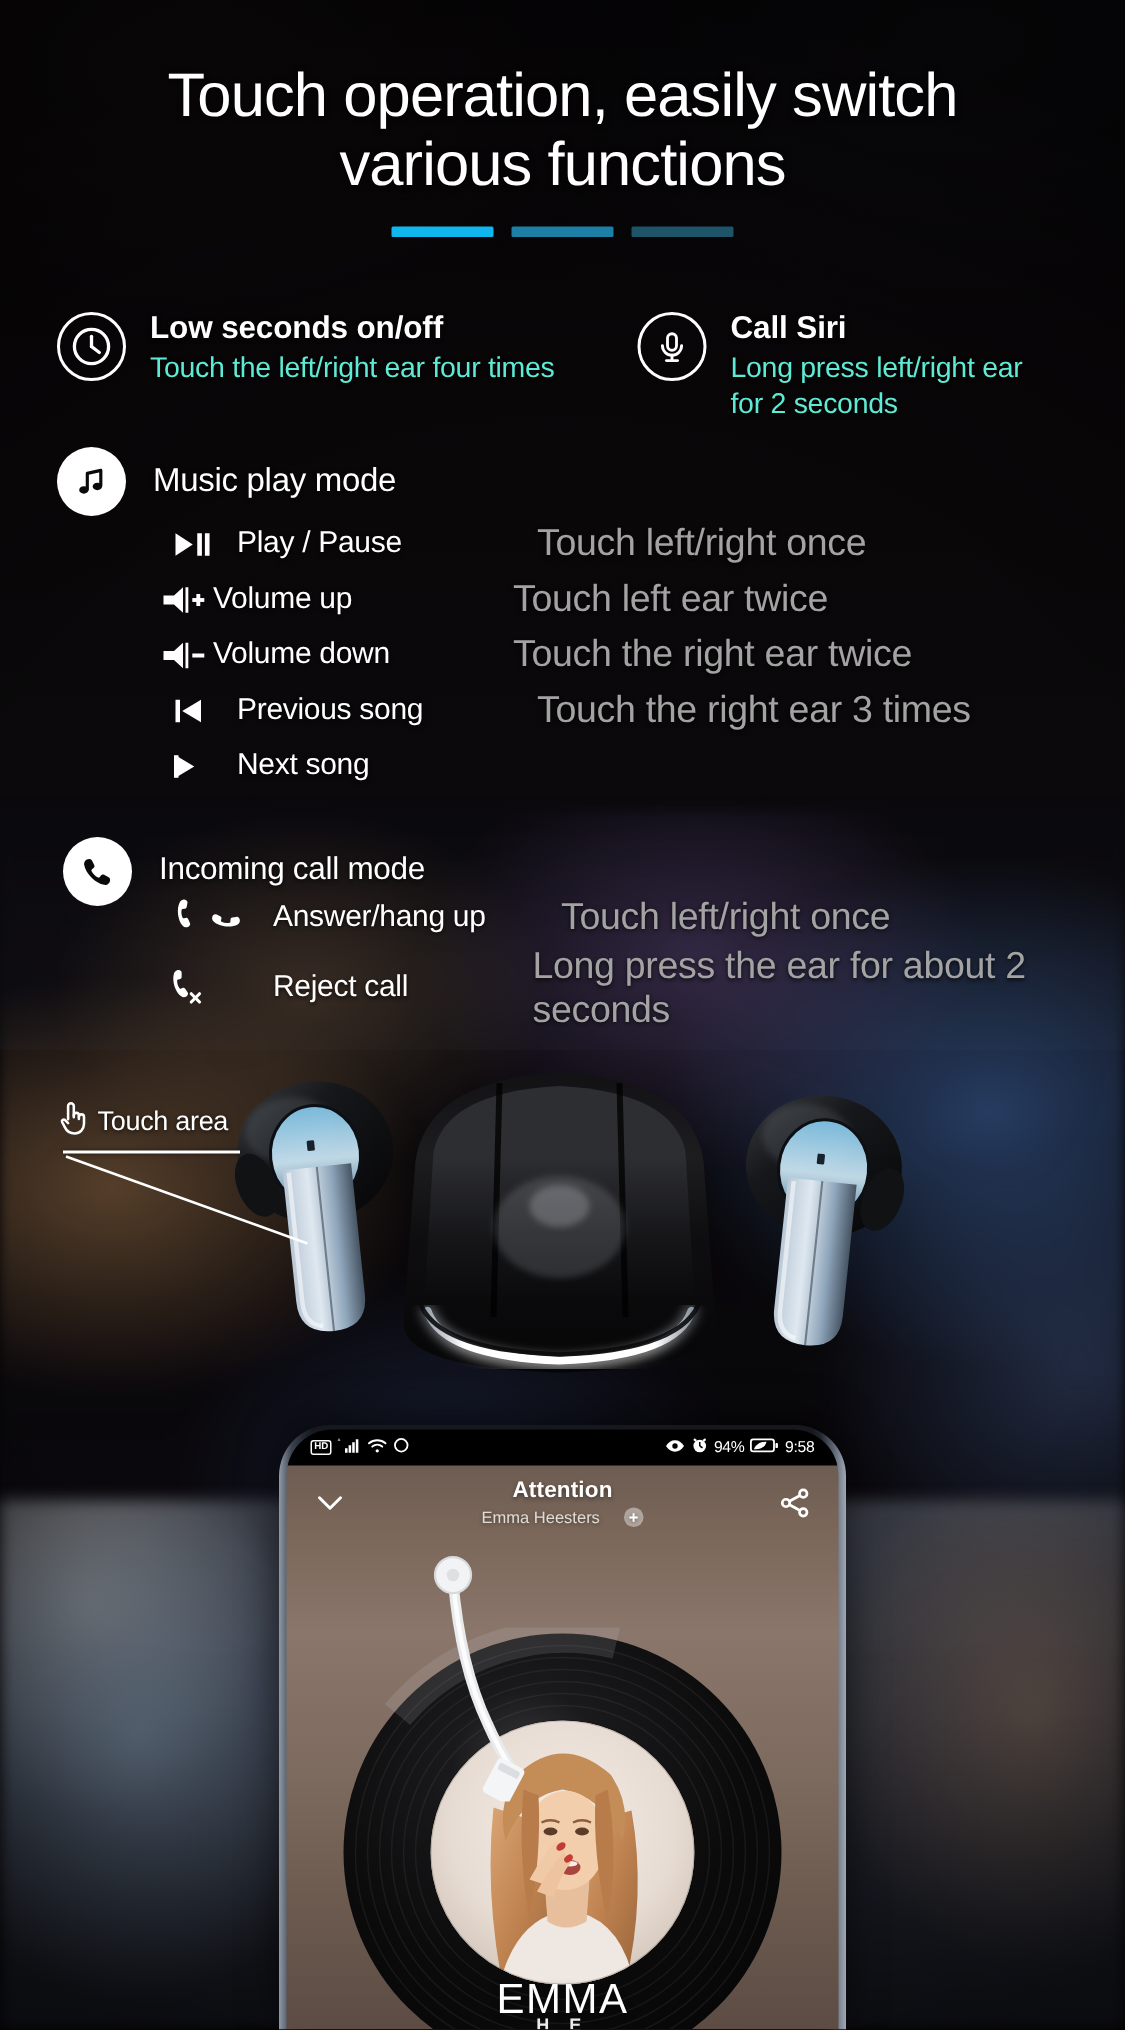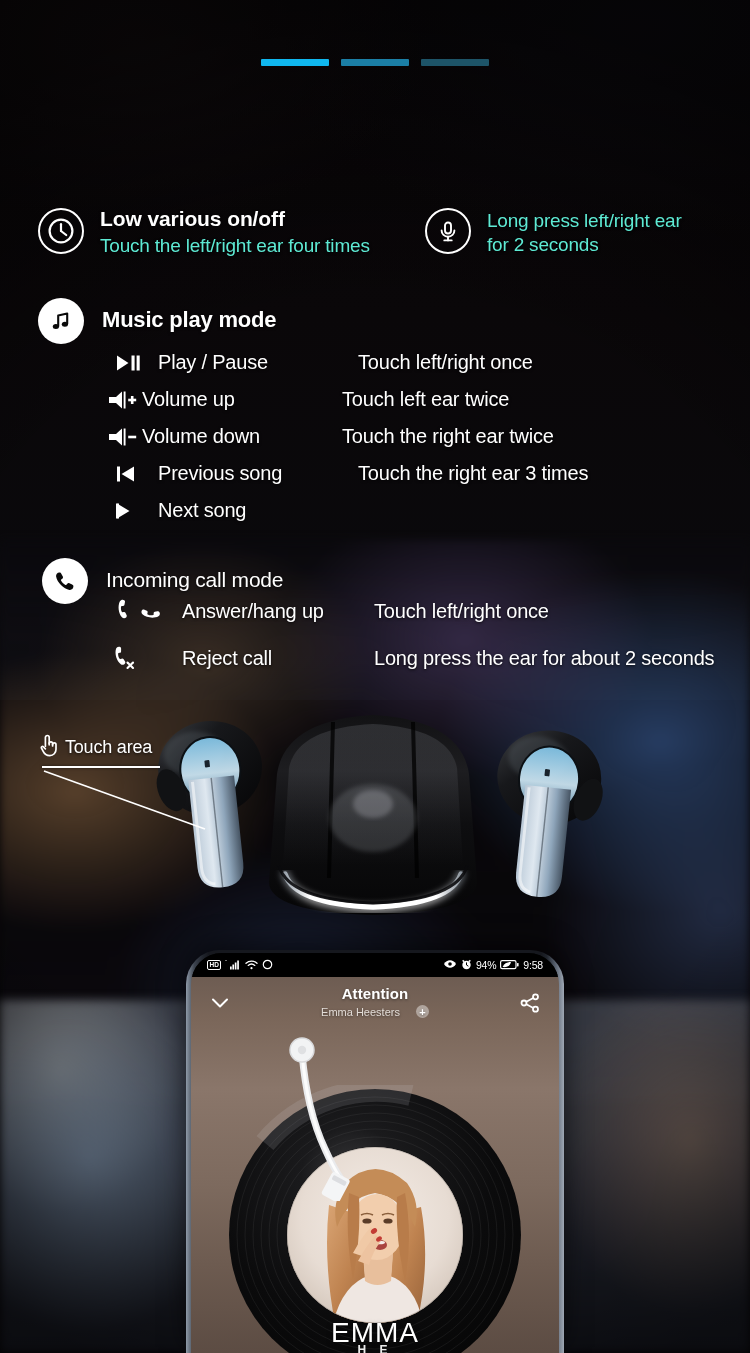--- a/index.html
+++ b/index.html
@@ -70,31 +70,31 @@
   .circ-solid   { background:#fff; }
 
   .feat-text { margin-left:16px; }
   .feat-title { font-size:21px; font-weight:600; line-height:25px; letter-spacing:-.1px;
                 text-shadow:0 1px 3px rgba(0,0,0,.75); }
   .feat-sub   { font-size:19px; font-weight:300; line-height:24px; color:#5eead4;
                 letter-spacing:-.2px; margin-top:3px; text-shadow:0 1px 3px rgba(0,0,0,.75); }
 
   
   .music-head { position:absolute; left:38px; top:296px; display:flex; align-items:center; z-index:6; }
-  .music-head .sec-title { font-size:22px; font-weight:700; margin-left:18px; letter-spacing:-.2px;
+  .music-head .sec-title { font-size:22px; font-weight:400; margin-left:18px; letter-spacing:-.2px;
                            text-shadow:0 1px 3px rgba(0,0,0,.75); }
 
   .rows { position:absolute; z-index:6; }
   .music-rows { left:108px; top:344px; width:620px; }
   .row { display:flex; align-items:center; height:37px; }
   .row-icon { width:34px; flex:0 0 34px; display:flex; align-items:center; justify-content:flex-start; }
   .row-label { font-size:20px; font-weight:300; letter-spacing:-.2px; color:#fff;
                text-shadow:0 1px 3px rgba(0,0,0,.75); }
   .music-rows .row-label { width:200px; }
-  .row-action { font-size:20px; font-weight:300; letter-spacing:-.2px; color:#ffffff;
+  .row-action { font-size:25px; font-weight:300; letter-spacing:-.2px; color:#a3a3a3;
                 text-shadow:0 1px 3px rgba(0,0,0,.75); }
 
   .r-play   .row-icon { margin-left:8px; }
   .r-prev   .row-icon { margin-left:8px; }
   .r-next   .row-icon { margin-left:8px; }
   .r-play .row-label, .r-prev .row-label, .r-next .row-label { margin-left:8px; }
 
   
   .call-head { position:absolute; left:42px; top:556px; display:flex; align-items:center; z-index:6; }
   .call-head .sec-title { font-size:21px; font-weight:400; margin-left:18px; letter-spacing:-.2px;
@@ -169,51 +169,56 @@
 </head>
 <body>
 
 <div class="bg-root">
   <div class="bg-top"></div>
   <div class="bg-bokeh"></div>
   <div class="bg-lower"></div>
 </div>
 
 <div class="header">
+  <div class="title">
+    <div>Touch operation, easily switch</div>
+    <div>various functions</div>
+  </div>
   <div class="accent-bars">
     <div class="accent-bar" style="background:#10b7ee"></div>
     <div class="accent-bar" style="background:#1b7fa6"></div>
     <div class="accent-bar" style="background:#1d5468"></div>
   </div>
 </div>
 
 <div class="feat feat-low">
   <div class="circ-icon circ-outline">
     <svg width="28" height="28" viewBox="0 0 28 28">
       <circle cx="14" cy="14" r="11.4" fill="none" stroke="#fff" stroke-width="2.2"></circle>
       <line x1="14" y1="14" x2="14" y2="7.2" stroke="#fff" stroke-width="2.2" stroke-linecap="round"></line>
       <line x1="14" y1="14" x2="19.2" y2="18" stroke="#fff" stroke-width="2.2" stroke-linecap="round"></line>
     </svg>
   </div>
   <div class="feat-text">
-    <div class="feat-title">Low various on/off</div>
+    <div class="feat-title">Low seconds on/off</div>
     <div class="feat-sub">Touch the left/right ear four times</div>
   </div>
 </div>
 
 <div class="feat feat-siri">
   <div class="circ-icon circ-outline">
     <svg width="26" height="26" viewBox="0 0 26 26">
       <rect x="10" y="4.5" width="6" height="11" rx="3" fill="none" stroke="#fff" stroke-width="1.9"></rect>
       <path d="M6.6 12.4a6.4 6.4 0 0 0 12.8 0" fill="none" stroke="#fff" stroke-width="1.9" stroke-linecap="round"></path>
       <line x1="13" y1="18.8" x2="13" y2="22.4" stroke="#fff" stroke-width="1.9" stroke-linecap="round"></line>
       <line x1="9.3" y1="22.4" x2="16.7" y2="22.4" stroke="#fff" stroke-width="1.9" stroke-linecap="round"></line>
     </svg>
   </div>
   <div class="feat-text">
+    <div class="feat-title">Call Siri</div>
     <div class="feat-sub">
       <div>Long press left/right ear</div>
       <div>for 2 seconds</div>
     </div>
   </div>
 </div>
 
 <div class="music-head">
   <div class="circ-icon circ-solid">
     <svg width="28" height="28" viewBox="0 0 28 28">

